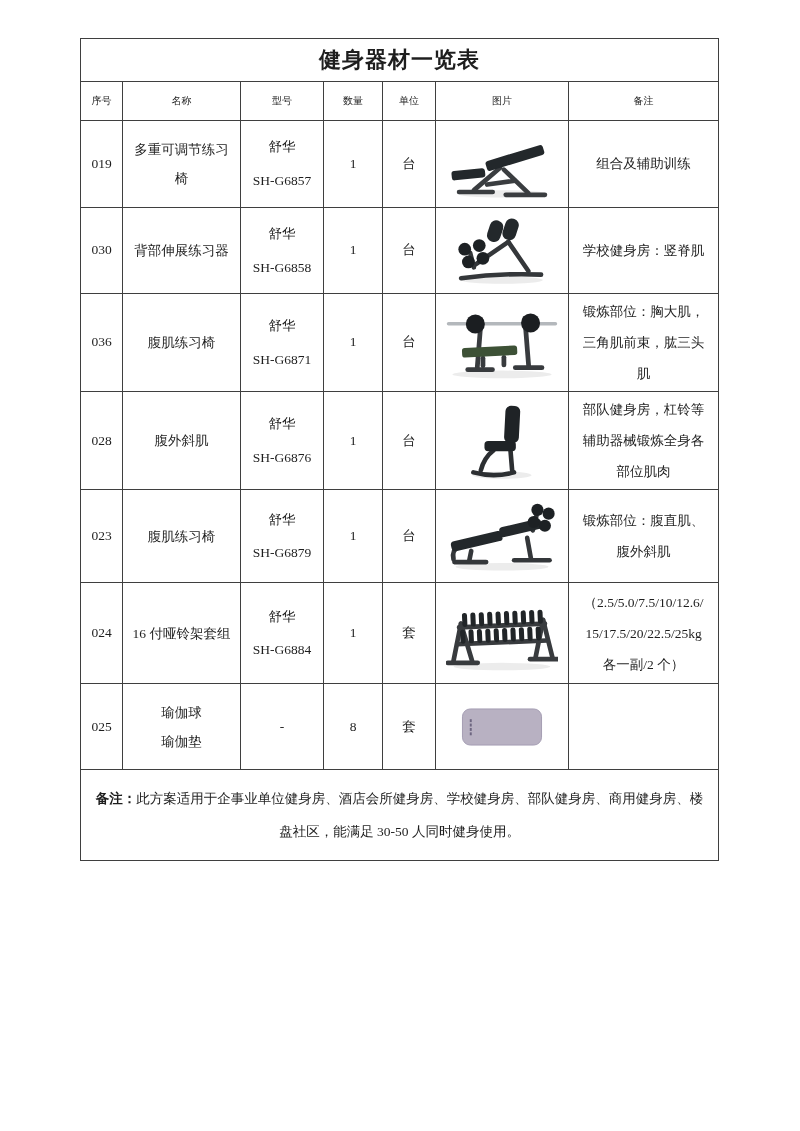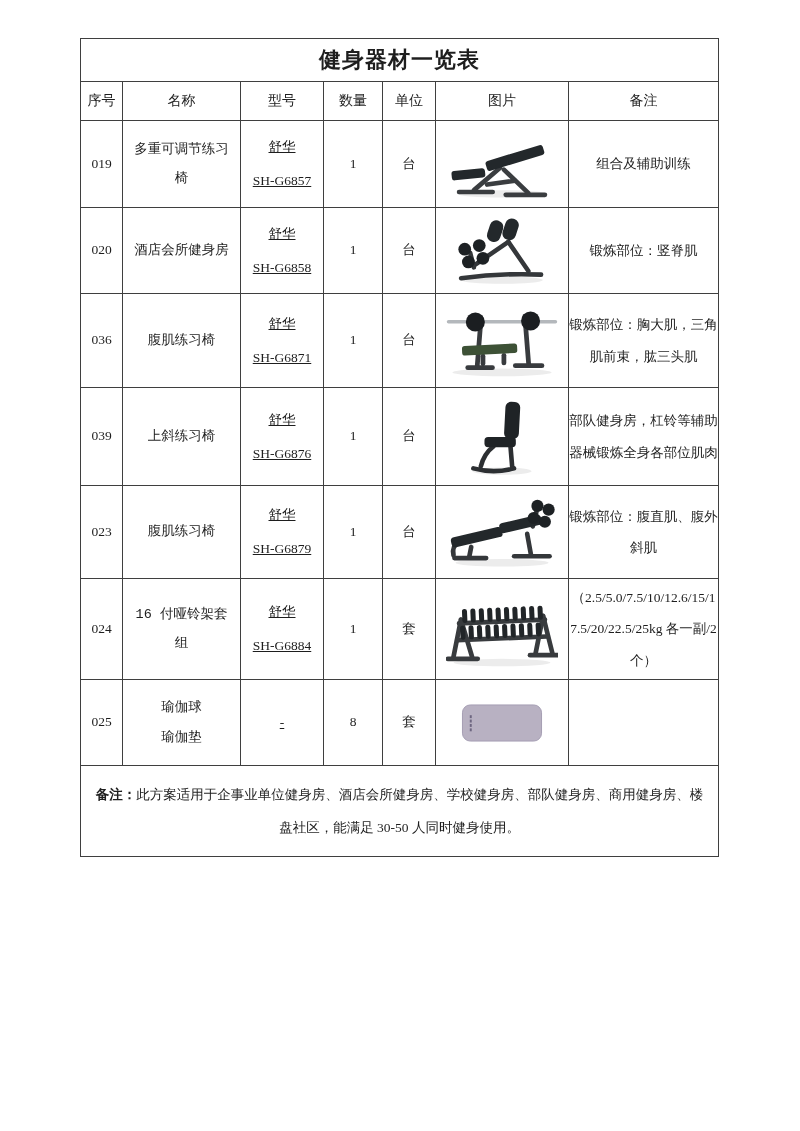--- a/index.html
+++ b/index.html
@@ -9,31 +9,31 @@
   }
   .sheet { position:absolute; left:80px; top:38px; }
   table { border-collapse:collapse; table-layout:fixed; width:638px; }
   td {
     border:1px solid #3f3f3f; text-align:center; vertical-align:middle;
     padding:2px 6px; font-size:13.5px; line-height:2.1; overflow:hidden;
   }
   .title-row td { font-size:22px; font-weight:bold; letter-spacing:1px; line-height:1.2; }
   .title-row { height:43px;padding-left:44px; }
   .header-row { height:39px; }
-  .header-row td { font-size:14px; line-height:1.2; }
+  .header-row td { font-size:10px; line-height:1.2; }
   .r019 { height:87px; } .r020 { height:86px; } .r021 { height:94px; }
   .r022 { height:98px; } .r023 { height:93px; } .r024 { height:101px; }
   .r025 { height:86px; }
   .note-row { height:91px; }
-  td.name { padding:2px 8px; line-height:2.15; white-space:pre-line;font-family:Liberation Mono, monospace; }
-  td.model { line-height:2.5;text-decoration:underline; }
+  td.name { padding:2px 8px; line-height:2.15; white-space:pre-line; }
+  td.model { line-height:2.5; }
   td.model .blk { display:block; line-height:2.5; }
   td.pic { padding:2px; }
   td.pic svg { display:block; margin:0 auto; }
-  td.remark { line-height:2.3; word-break:break-all; padding:2px 0; }
+  td.remark { line-height:2.3; word-break:break-all; padding:2px 12px; }
   td.note {
     text-align:center; padding:6px 14px; line-height:2.45; word-break:break-all;
   }
   td.note b { font-weight:bold; }
 </style>
 </head>
 <body>
 
 <div class="sheet">
 <table>
@@ -82,22 +82,22 @@
           <path d="M44 60 L74 56"></path>
         </g>
         <rect x="6" y="44" width="36" height="10" rx="3" fill="#23282b" transform="rotate(-6 24 49)"></rect>
         <rect x="42" y="26" width="64" height="11" rx="3" fill="#23282b" transform="rotate(-17 74 32)"></rect>
       </svg>
     </td>
     <td class="remark">组合及辅助训练</td>
   </tr>
 
   <tr class="r020">
-    <td>020</td>
-    <td class="name">酒店会所健身房</td>
+    <td>030</td>
+    <td class="name">背部伸展练习器</td>
     <td class="model">
       <span class="blk hide-if-empty">舒华</span>
       <span class="blk">SH-G6858</span>
     </td>
     <td>1</td>
     <td>台</td>
     <td class="pic">
       <svg width="100" height="78" viewBox="0 0 110 80">
         <ellipse cx="55" cy="72" rx="45" ry="4" fill="#ececec"></ellipse>
         <g stroke="#34373a" stroke-width="5" stroke-linecap="round" fill="none">
@@ -109,21 +109,21 @@
         <g fill="#1d2124">
           <circle cx="14" cy="38" r="7"></circle>
                 <circle cx="30" cy="34" r="7"></circle>
           <circle cx="18" cy="52" r="7"></circle>
                 <circle cx="34" cy="48" r="7"></circle>
         </g>
         <rect x="40" y="6" width="15" height="24" rx="7" fill="#23282b" transform="rotate(18 47 18)"></rect>
         <rect x="57" y="4" width="15" height="24" rx="7" fill="#23282b" transform="rotate(18 64 16)"></rect>
       </svg>
     </td>
-    <td class="remark">锻炼部位：竖脊肌</td>
+    <td class="remark">学校健身房：竖脊肌</td>
   </tr>
 
   <tr class="r021">
     <td>036</td>
     <td class="name">腹肌练习椅</td>
     <td class="model">
       <span class="blk hide-if-empty">舒华</span>
       <span class="blk">SH-G6871</span>
     </td>
     <td>1</td>
@@ -142,22 +142,22 @@
         <rect x="4" y="18" width="116" height="3.5" rx="1.75" fill="#b4b8bc"></rect>
         <circle cx="34" cy="20" r="10" fill="#1b1e21"></circle>
         <circle cx="92" cy="19" r="10" fill="#1b1e21"></circle>
         <rect x="20" y="44" width="58" height="10" rx="3" fill="#3d5136" transform="rotate(-3 49 49)"></rect>
       </svg>
     </td>
     <td class="remark">锻炼部位：胸大肌，三角肌前束，肱三头肌</td>
   </tr>
 
   <tr class="r022">
-    <td>039</td>
-    <td class="name">上斜练习椅</td>
+    <td>028</td>
+    <td class="name">腹外斜肌</td>
     <td class="model">
       <span class="blk hide-if-empty">舒华</span>
       <span class="blk">SH-G6876</span>
     </td>
     <td>1</td>
     <td>台</td>
     <td class="pic">
       <svg width="72" height="86" viewBox="0 0 78 88">
         <ellipse cx="39" cy="81" rx="32" ry="4" fill="#ececec"></ellipse>
         <g stroke="#2c2f32" stroke-width="5" stroke-linecap="round" fill="none">

